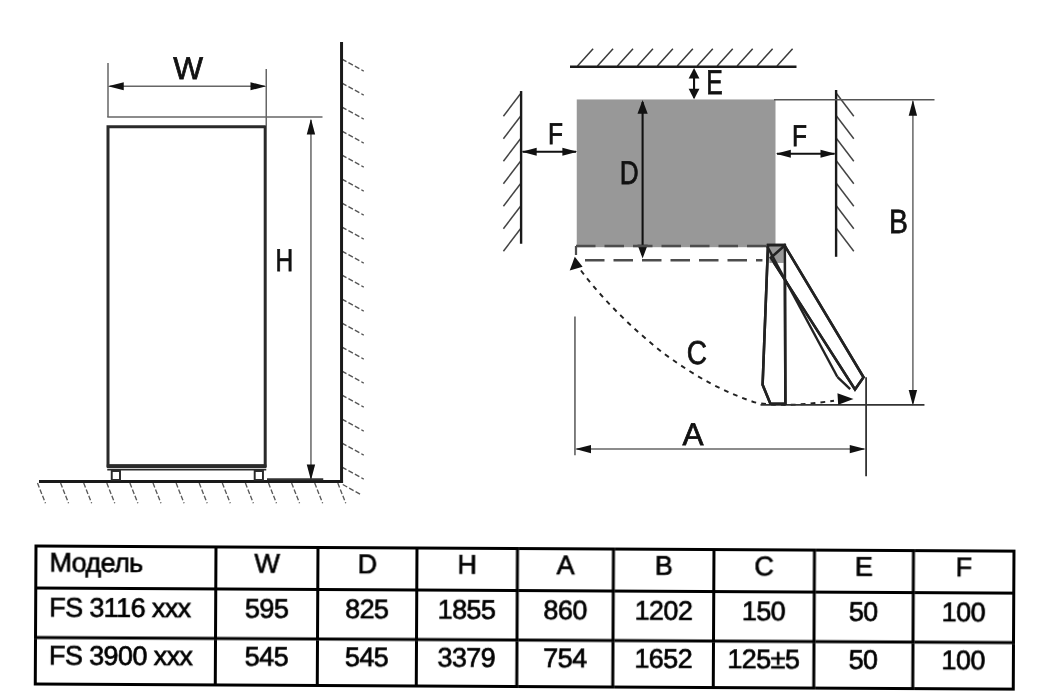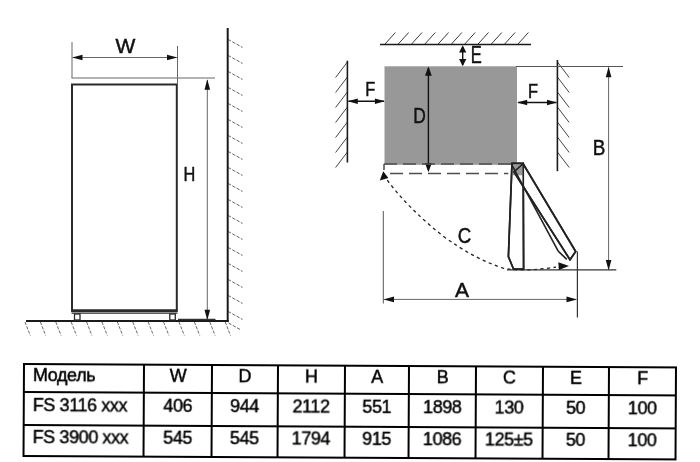--- a/index.html
+++ b/index.html
@@ -248,36 +248,36 @@
           <td>H</td>
           <td>A</td>
           <td>B</td>
           <td>C</td>
           <td>E</td>
           <td>F</td>
     </tr>
 
     <tr style="height:32.5px">
       <td class="lft">FS 3116 xxx</td>
-          <td>406</td>
-          <td>944</td>
-          <td>2112</td>
-          <td>551</td>
-          <td>1898</td>
-          <td>130</td>
+          <td>595</td>
+          <td>825</td>
+          <td>1855</td>
+          <td>860</td>
+          <td>1202</td>
+          <td>150</td>
           <td>50</td>
           <td>100</td>
     </tr>
 
     <tr style="height:31.5px">
       <td class="lft">FS 3900 xxx</td>
           <td>545</td>
           <td>545</td>
-          <td>1794</td>
-          <td>915</td>
-          <td>1086</td>
+          <td>3379</td>
+          <td>754</td>
+          <td>1652</td>
           <td>125±5</td>
           <td>50</td>
           <td>100</td>
     </tr>
   </tbody>
 </table>
 </div>
 
 </body></html>

